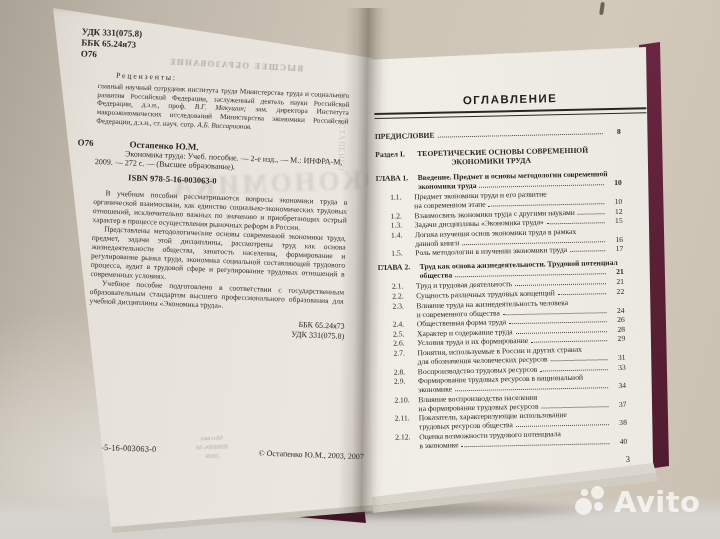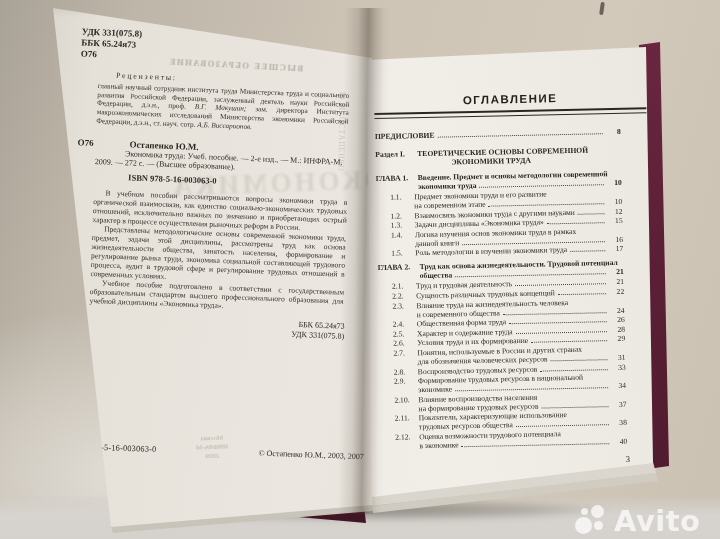--- a/index.html
+++ b/index.html
@@ -100,21 +100,21 @@
   .toc-entry.section .toc-line:nth-child(2){padding-left:34px;}
   .toc-body{flex:1 1 auto;min-width:0;}
   .toc-line{display:block;}
   .toc-line.tail{display:flex;align-items:baseline;}
   .toc-line .leader{flex:1 1 auto;min-width:8px;border-bottom:1px dotted #4a443c;margin:0 2px 1.5px 3px;}
   .toc-line .pg{flex:0 0 16px;text-align:right;}
   .folio{position:absolute;left:606px;top:454px;width:24px;text-align:right;
         font-size:8.5px;color:#2b2620;}
 
   
-  .watermark{position:absolute;left:575px;top:505px;display:flex;align-items:flex-start;gap:5px;}
+  .watermark{position:absolute;left:575px;top:486px;display:flex;align-items:flex-start;gap:5px;}
   .wm-logo{position:relative;width:34px;height:32px;}
   .wm-logo i{position:absolute;display:block;border-radius:50%;background:rgba(255,255,255,0.72);}
   .wm-c1{left:6px;top:3px;width:7px;height:7px;}
   .wm-c2{left:16px;top:0;width:13px;height:13px;}
   .wm-c3{left:0;top:12px;width:17px;height:17px;}
   .wm-c4{left:19px;top:16px;width:9px;height:9px;}
   .wm-text{font-family:"DejaVu Sans","Liberation Sans",sans-serif;font-weight:bold;
         font-size:29px;line-height:32px;color:rgba(255,255,255,0.72);letter-spacing:0.5px;}
 </style>
 </head>

